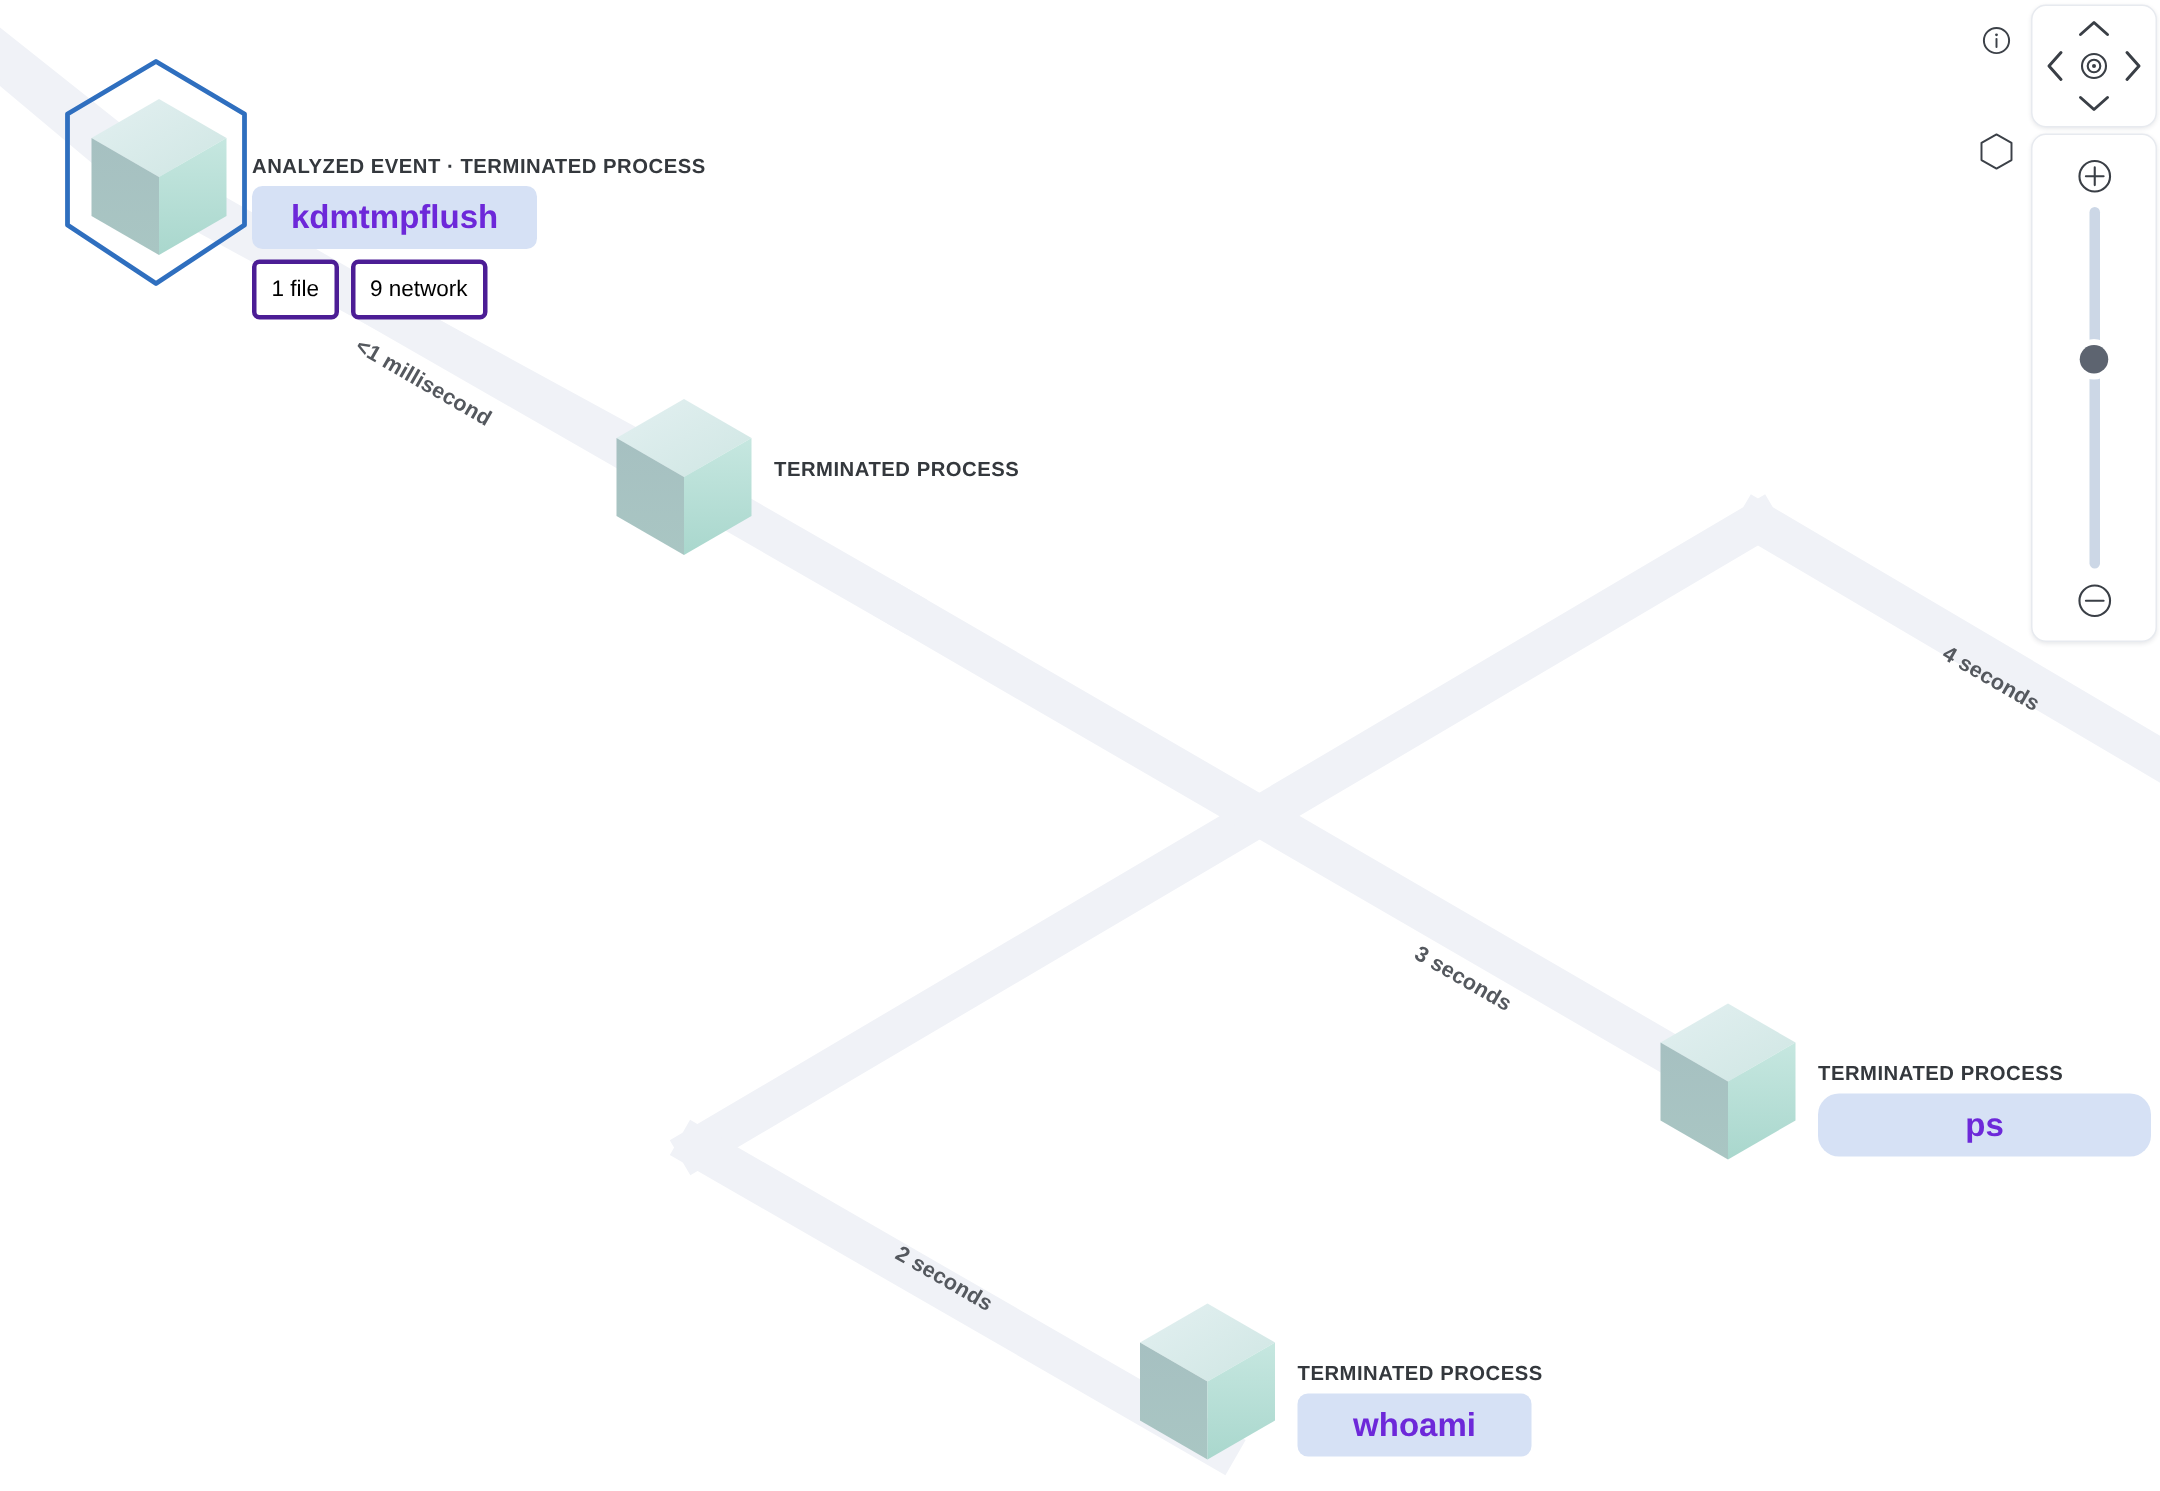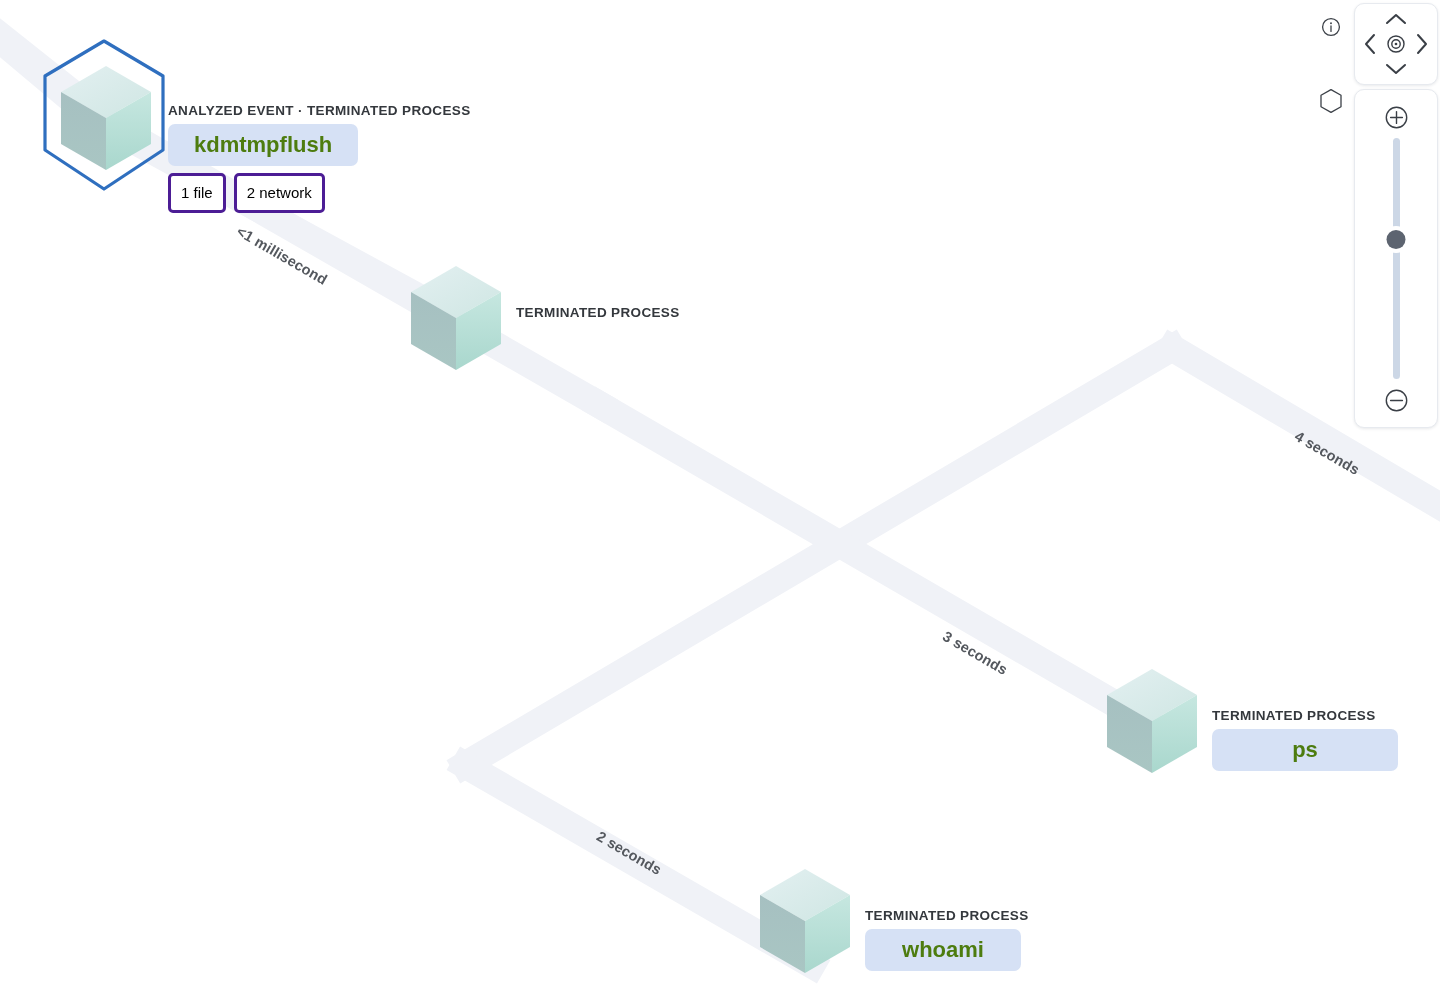--- a/index.html
+++ b/index.html
@@ -66,21 +66,21 @@
     font-size: 13.5px;
     font-weight: 700;
     color: #34383d;
     letter-spacing: .35px;
     line-height: 16px;
     white-space: nowrap;
     margin-bottom: 5px;
   }
   .node-name {
     background: #d6e1f5;
-    color: #4d7c0f;
+    color: #6d28d9;
     font-size: 22px;
     font-weight: 700;
     line-height: 26px;
     border-radius: 7px;
     padding: 8px 26px;
     text-align: center;
     white-space: nowrap;
     min-width: 130px;
     box-sizing: border-box;
   }
@@ -278,21 +278,21 @@
         <polygon points="3,28 48,54 48,106 3,80" fill="url(#clef1)"></polygon>
         <polygon points="93,28 93,80 48,106 48,54" fill="url(#crig1)"></polygon>
       </svg>
     </div>
 
     <div class="node-info" style="left:128px; top:33px;">
       <div class="node-type">ANALYZED EVENT · TERMINATED PROCESS</div>
       <div class="node-name">kdmtmpflush</div>
       <div class="badges">
         <div class="badge">1 file</div>
-        <div class="badge">2 network</div>
+        <div class="badge">9 network</div>
       </div>
     </div>
   </div>
 
   <div class="node" style="left:408px; top:264px;">
     <div class="cube">
       <svg width="96" height="110" viewBox="0 0 96 110">
         <defs>
           <linearGradient id="ctop2" x1="0" y1="0" x2="1" y2="1">
             <stop offset="0" stop-color="#e3f0f1"></stop>
@@ -334,21 +334,21 @@
               <stop offset="1" stop-color="#a9d7cd"></stop>
           </linearGradient>
         </defs>
         <polygon points="48,2 93,28 48,54 3,28" fill="url(#ctop3)"></polygon>
         <polygon points="3,28 48,54 48,106 3,80" fill="url(#clef3)"></polygon>
         <polygon points="93,28 93,80 48,106 48,54" fill="url(#crig3)"></polygon>
       </svg>
     </div>
     <div class="node-info" style="left:108px; top:9px;">
       <div class="node-type">TERMINATED PROCESS</div>
-      <div class="node-name" style="width:186px;">ps</div>
+      <div class="node-name" style="width:222px;border-radius:14px;">ps</div>
     </div>
   </div>
 
   <div class="node" style="left:757px; top:867px;">
     <div class="cube">
       <svg width="96" height="110" viewBox="0 0 96 110">
         <defs>
           <linearGradient id="ctop4" x1="0" y1="0" x2="1" y2="1">
             <stop offset="0" stop-color="#e3f0f1"></stop>
               <stop offset="1" stop-color="#cfe6e3"></stop>

